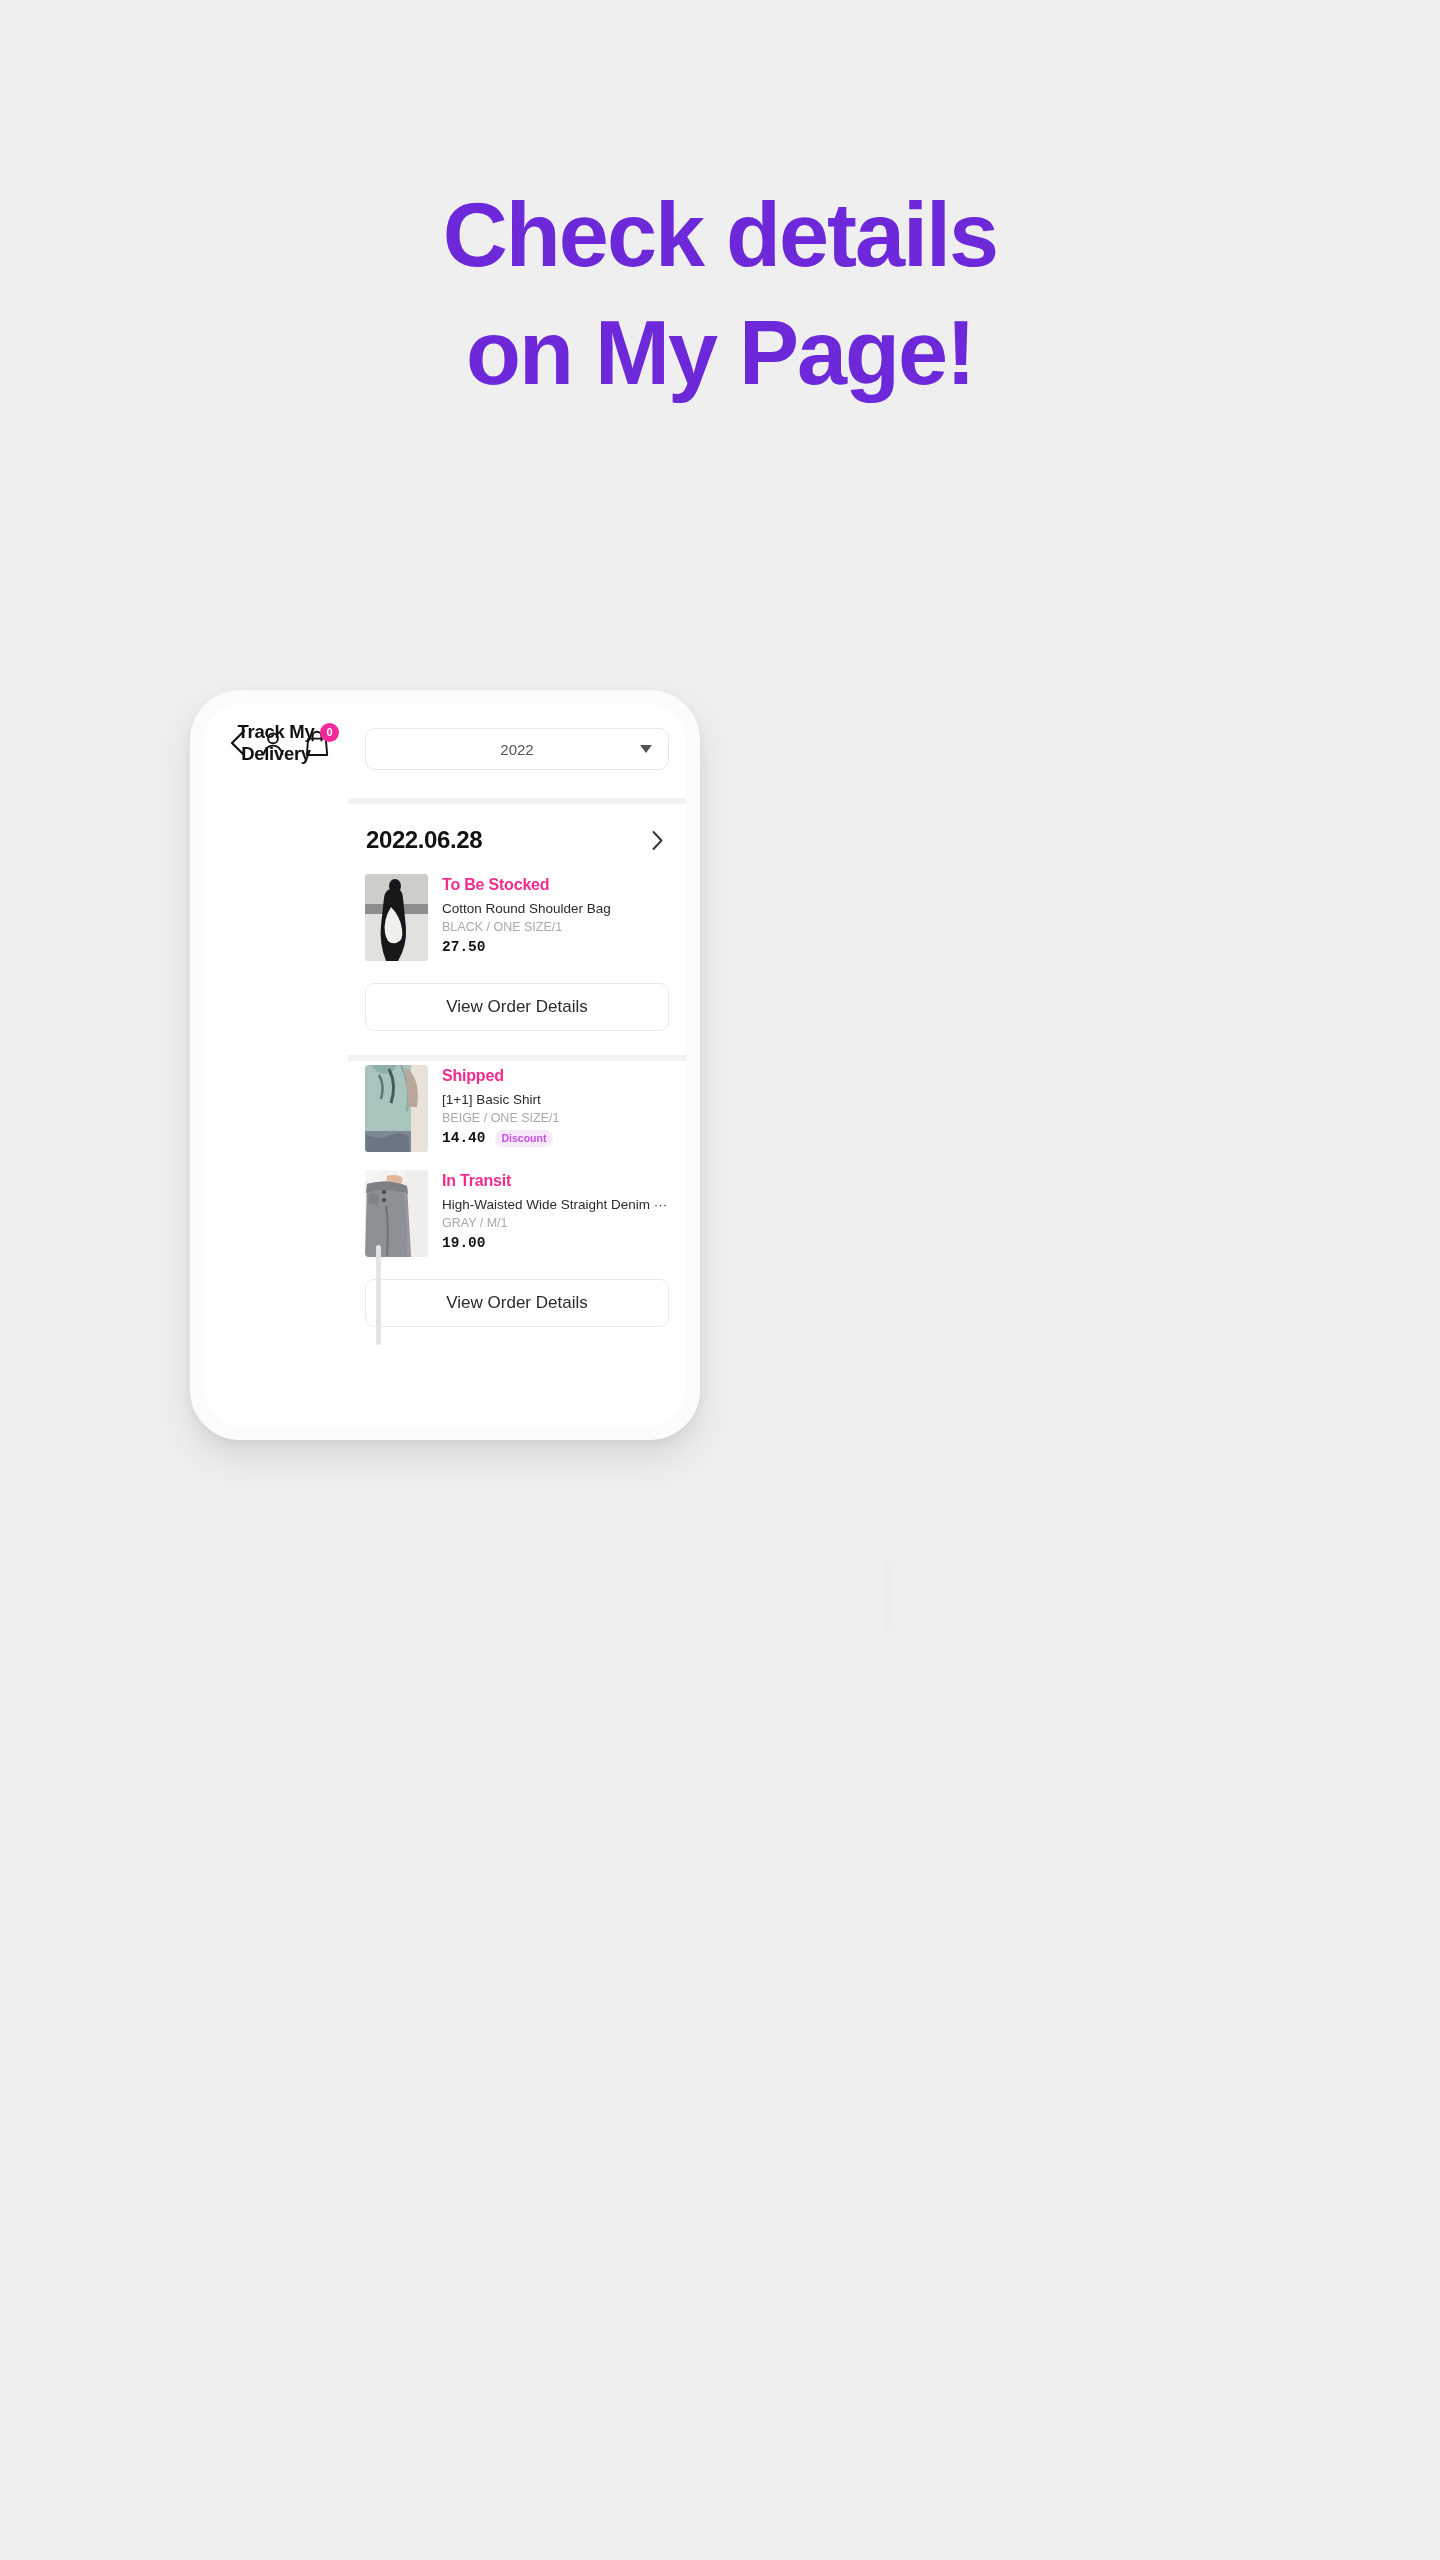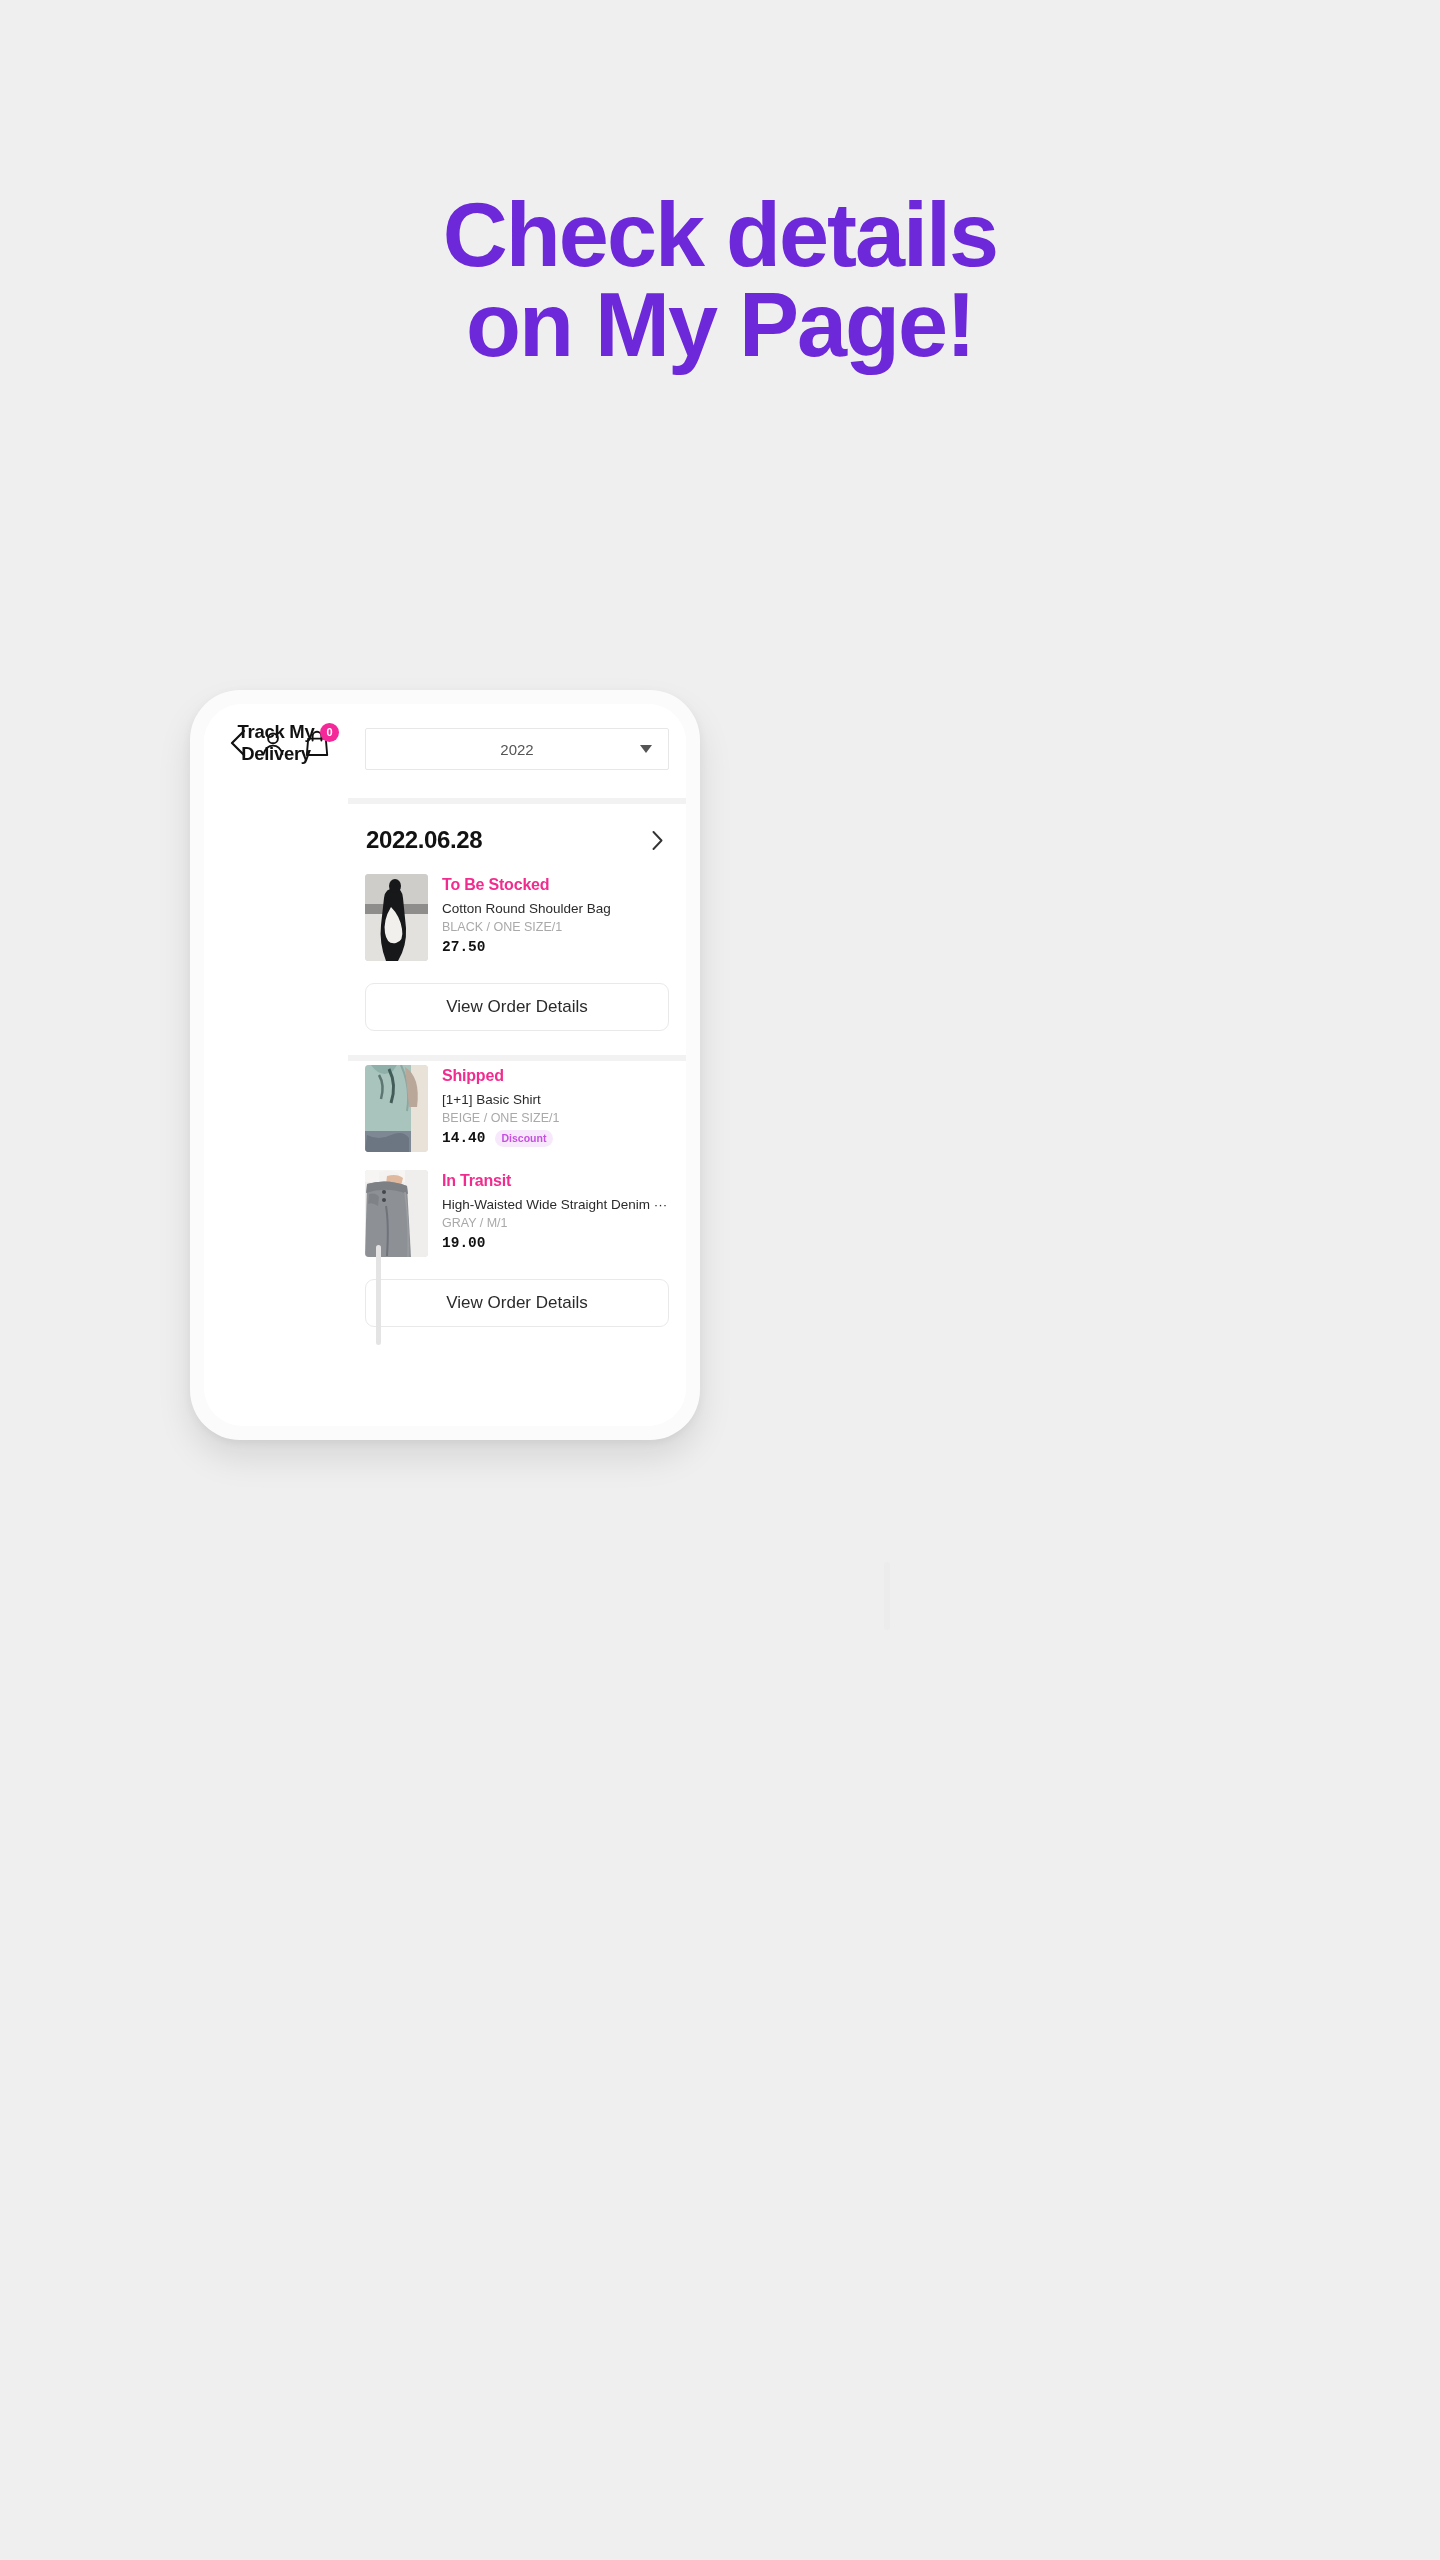--- a/index.html
+++ b/index.html
@@ -17,21 +17,21 @@
     text-align:center;
   }
   .promo-title{
     font-size:90px;
     line-height:1.0;
     font-weight:900;
     color:#6d28d9;
     letter-spacing:-2px;
     font-stretch:condensed;
   }
-  .promo-title .l2{ display:block; }
+  .promo-title .l2{ display:block; margin-top:28px; }
   .promo-sub{
     margin-top:58px;
     font-size:45px;
     font-weight:400;
     color:#1c1c1c;
     letter-spacing:-0.5px;
   }
 
   
   .phone-wrap{
@@ -106,21 +106,21 @@
     display:flex; flex-direction:column;
   }
 
   .year-zone{
     padding:24px 17px 28px 17px;
     background:#fff;
   }
   .year-select{
     height:42px;
     border:1px solid #e7e7e7;
-    border-radius:2px;
+    border-radius:10px;
     background:#fff;
     display:flex; align-items:center; justify-content:center;
     position:relative;
     font-size:15px; color:#555;
     cursor:pointer;
   }
   .caret{
     position:absolute; right:16px; top:50%; transform:translateY(-50%);
     width:0;height:0;
     border-left:6px solid transparent;

